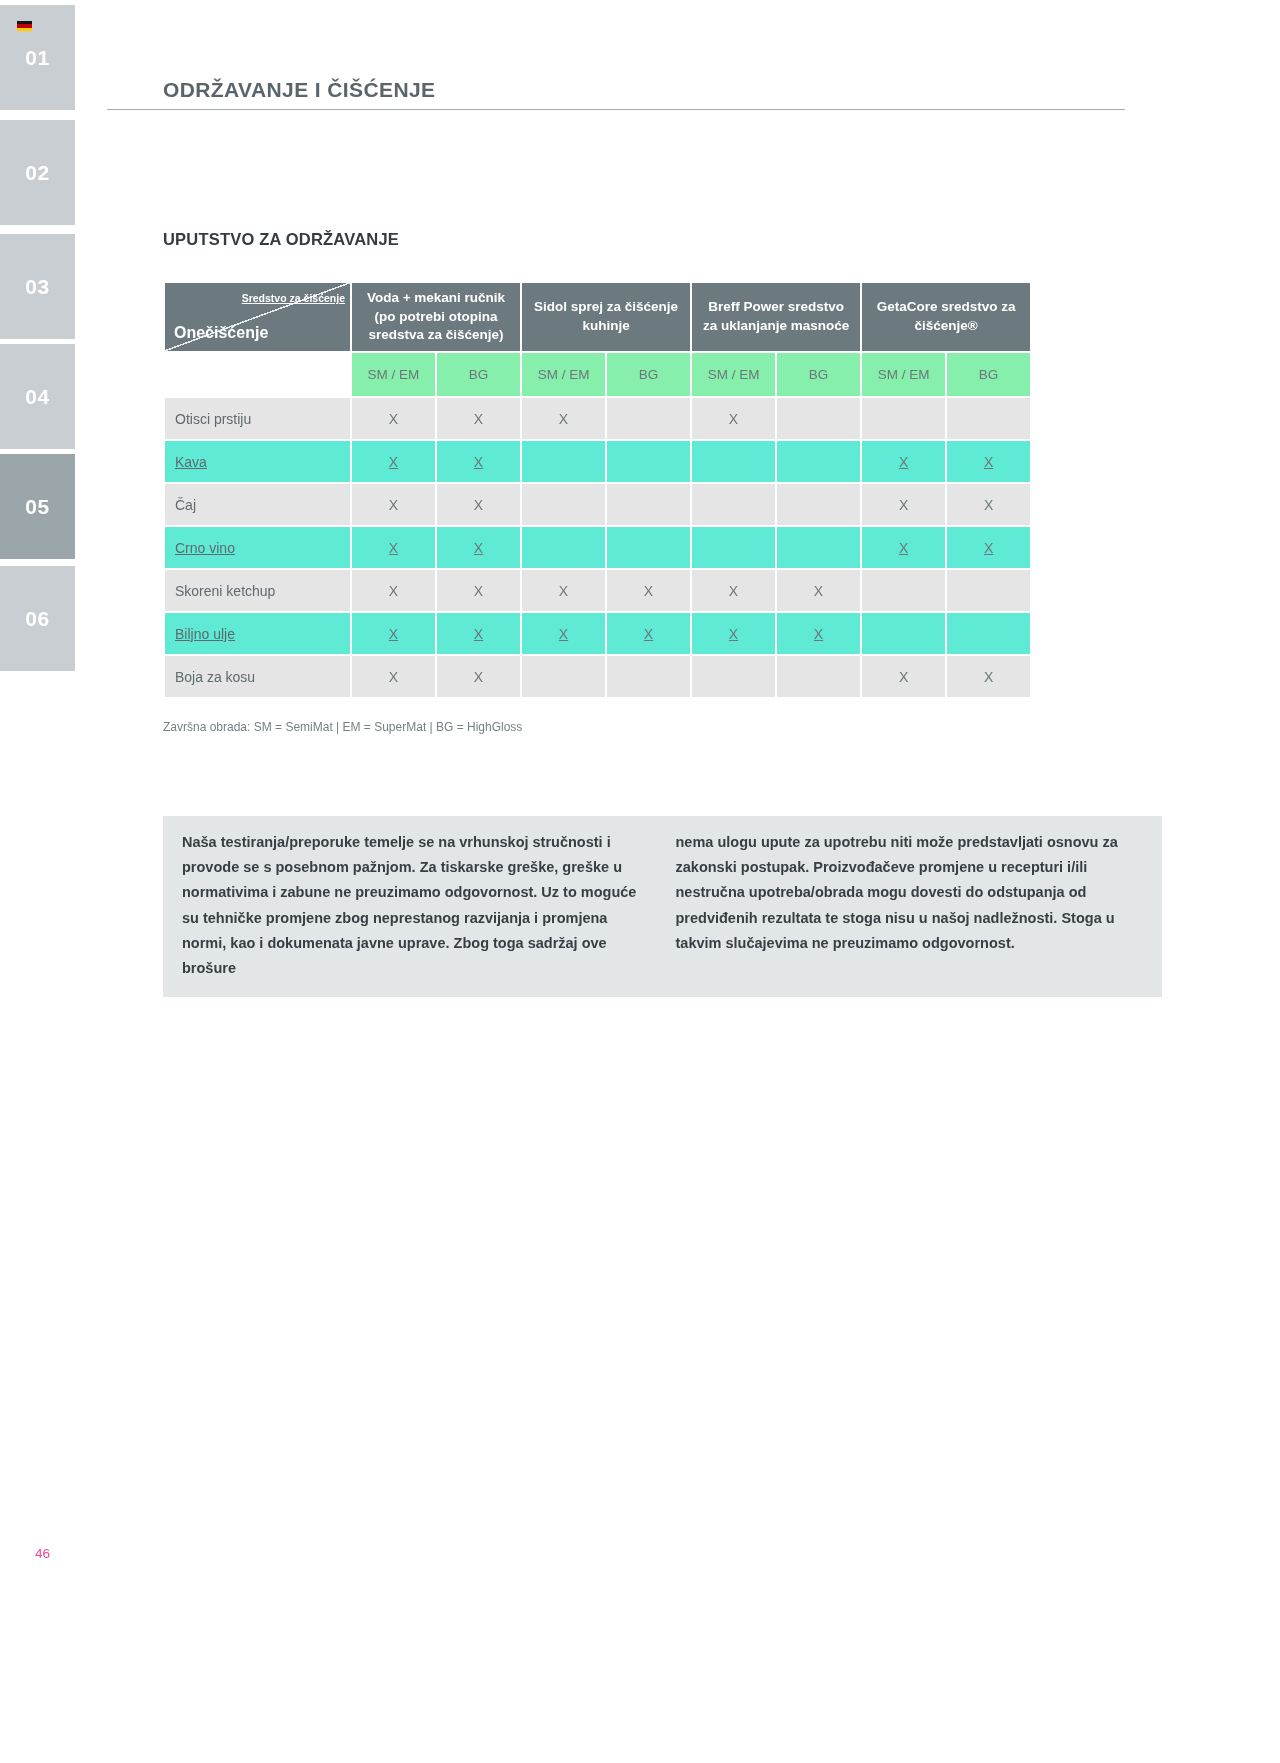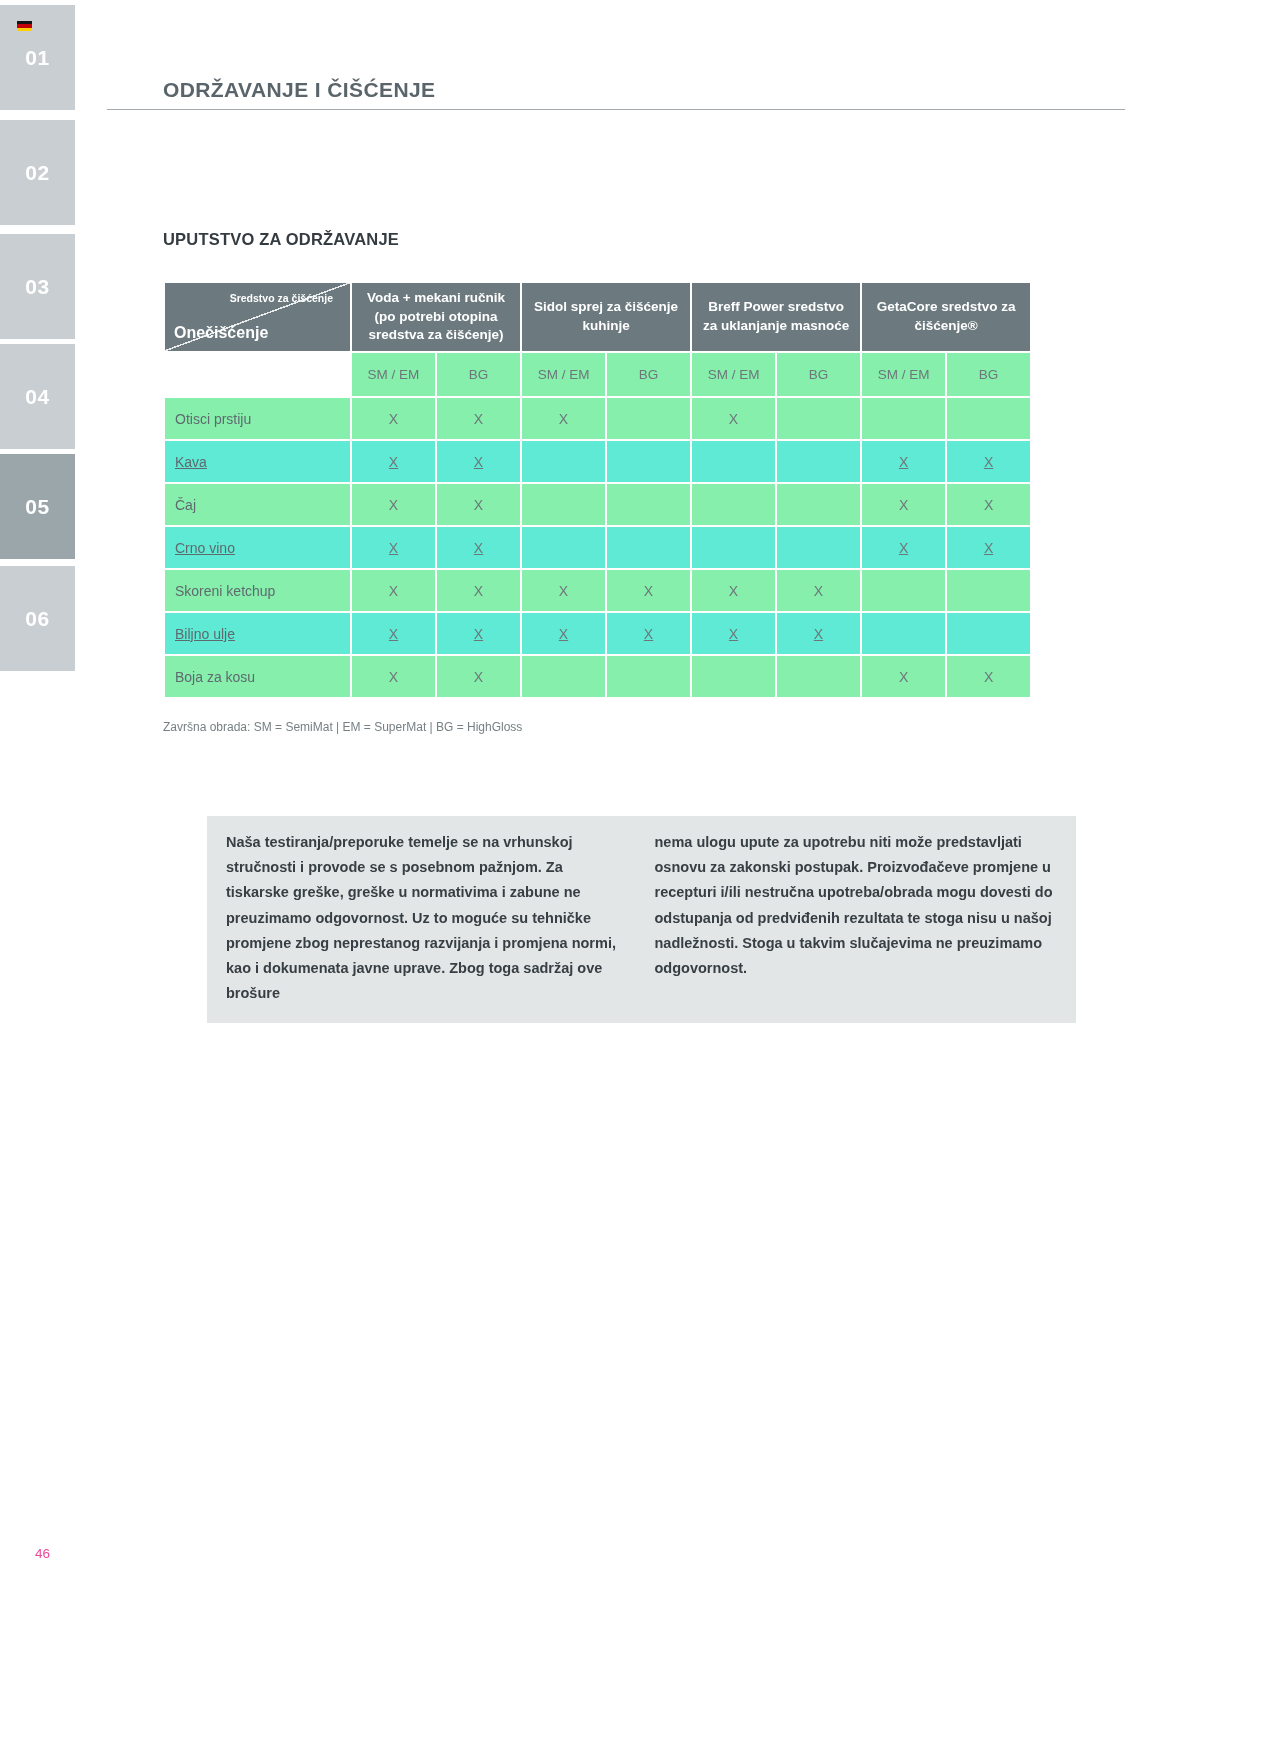--- a/index.html
+++ b/index.html
@@ -92,37 +92,37 @@
     background-color: #6c7a7f;
     background-image: linear-gradient(to bottom right,
       transparent 0, transparent calc(50% - 1px),
       rgba(255,255,255,0.85) calc(50% - 1px),
       rgba(255,255,255,0.85) calc(50% + 0.5px),
       transparent calc(50% + 0.5px));
     position: relative;
     height: 68px;
   }
   .corner-top {
-    position: absolute; top: 9px; right: 17px;
-    color: #ffffff; font-size: 10.5px; font-weight: bold;
+    position: absolute; top: 9px; right: 5px;
+    color: #ffffff; font-size: 10.5px; font-weight: bold; text-decoration: underline;
   }
   .corner-bottom {
     position: absolute; bottom: 9px; left: 9px;
     color: #ffffff; font-size: 16px; font-weight: bold;
   }
   .subheader-spacer { background: #ffffff; height: 43px; }
   .subheader-cell {
     background: #86efac;
     height: 43px;
     text-align: center;
     vertical-align: middle;
     color: #6d777b;
     font-size: 13.5px;
   }
-  .row-shaded td { background: #86efac; }
+  .row-shaded td { background: #e5e5e5; }
   .row-plain  td { background: #5eead4; text-decoration: underline; }
   .row-label {
     text-align: left;
     padding-left: 10px;
     color: #5f6a6f;
     font-size: 14px;
     vertical-align: middle;
     height: 41px;
   }
   .mark-cell {
@@ -138,26 +138,25 @@
     top: 720px;
     font-size: 12px;
     color: #768084;
   }
 
   
   .disclaimer {
     position: absolute;
     left: 163px;
     top: 816px;
-    width: 869px;
+    width: 999px;
     background: #e3e6e7;
     padding: 14px 19px 16px 19px;
     display: flex;
     gap: 26px;
-    margin-left: 44px;
   }
   .disclaimer p {
     flex: 1;
     margin: 0;
     font-size: 14.5px;
     font-weight: bold;
     color: #373f44;
     line-height: 1.74;
   }
 

